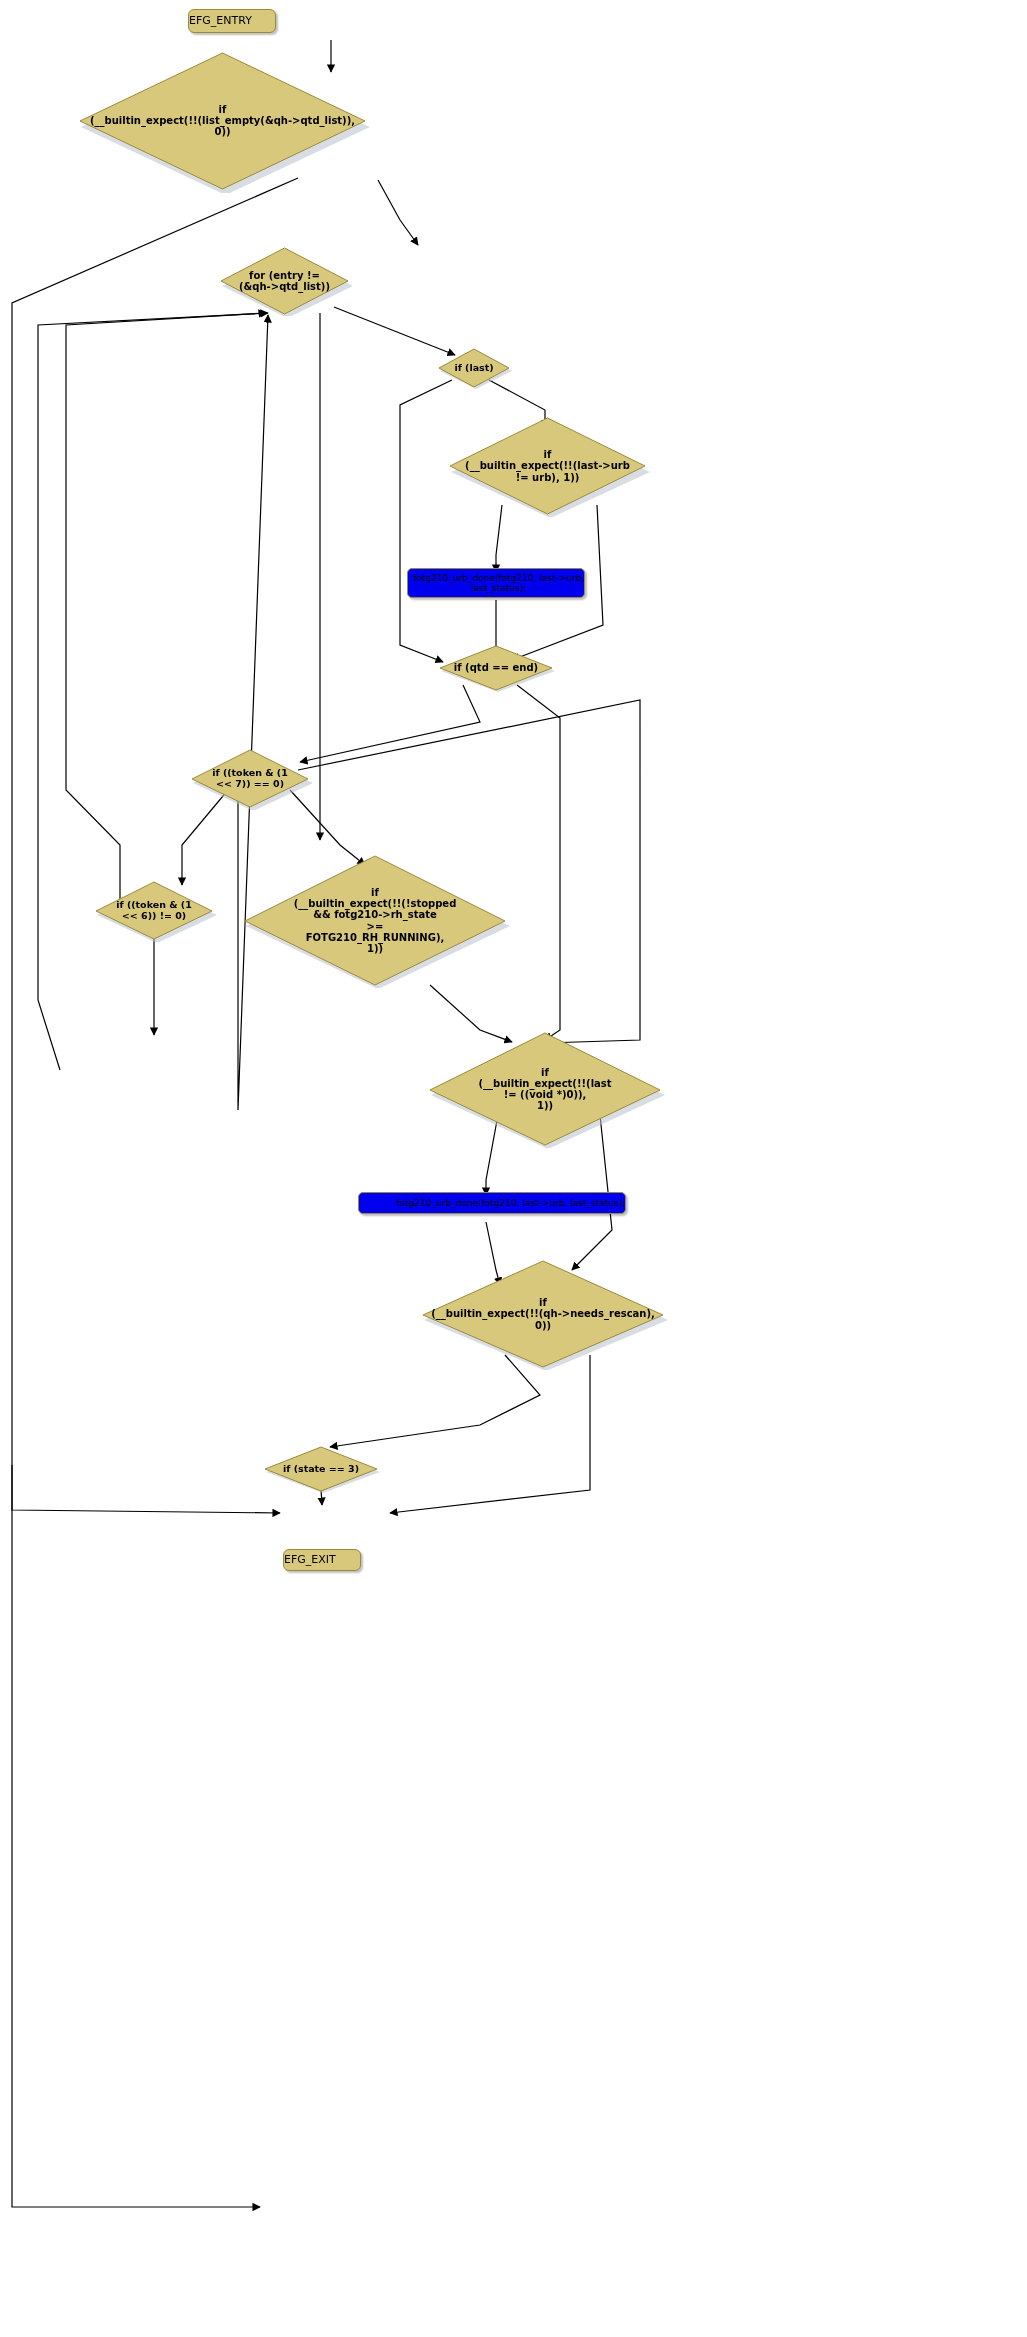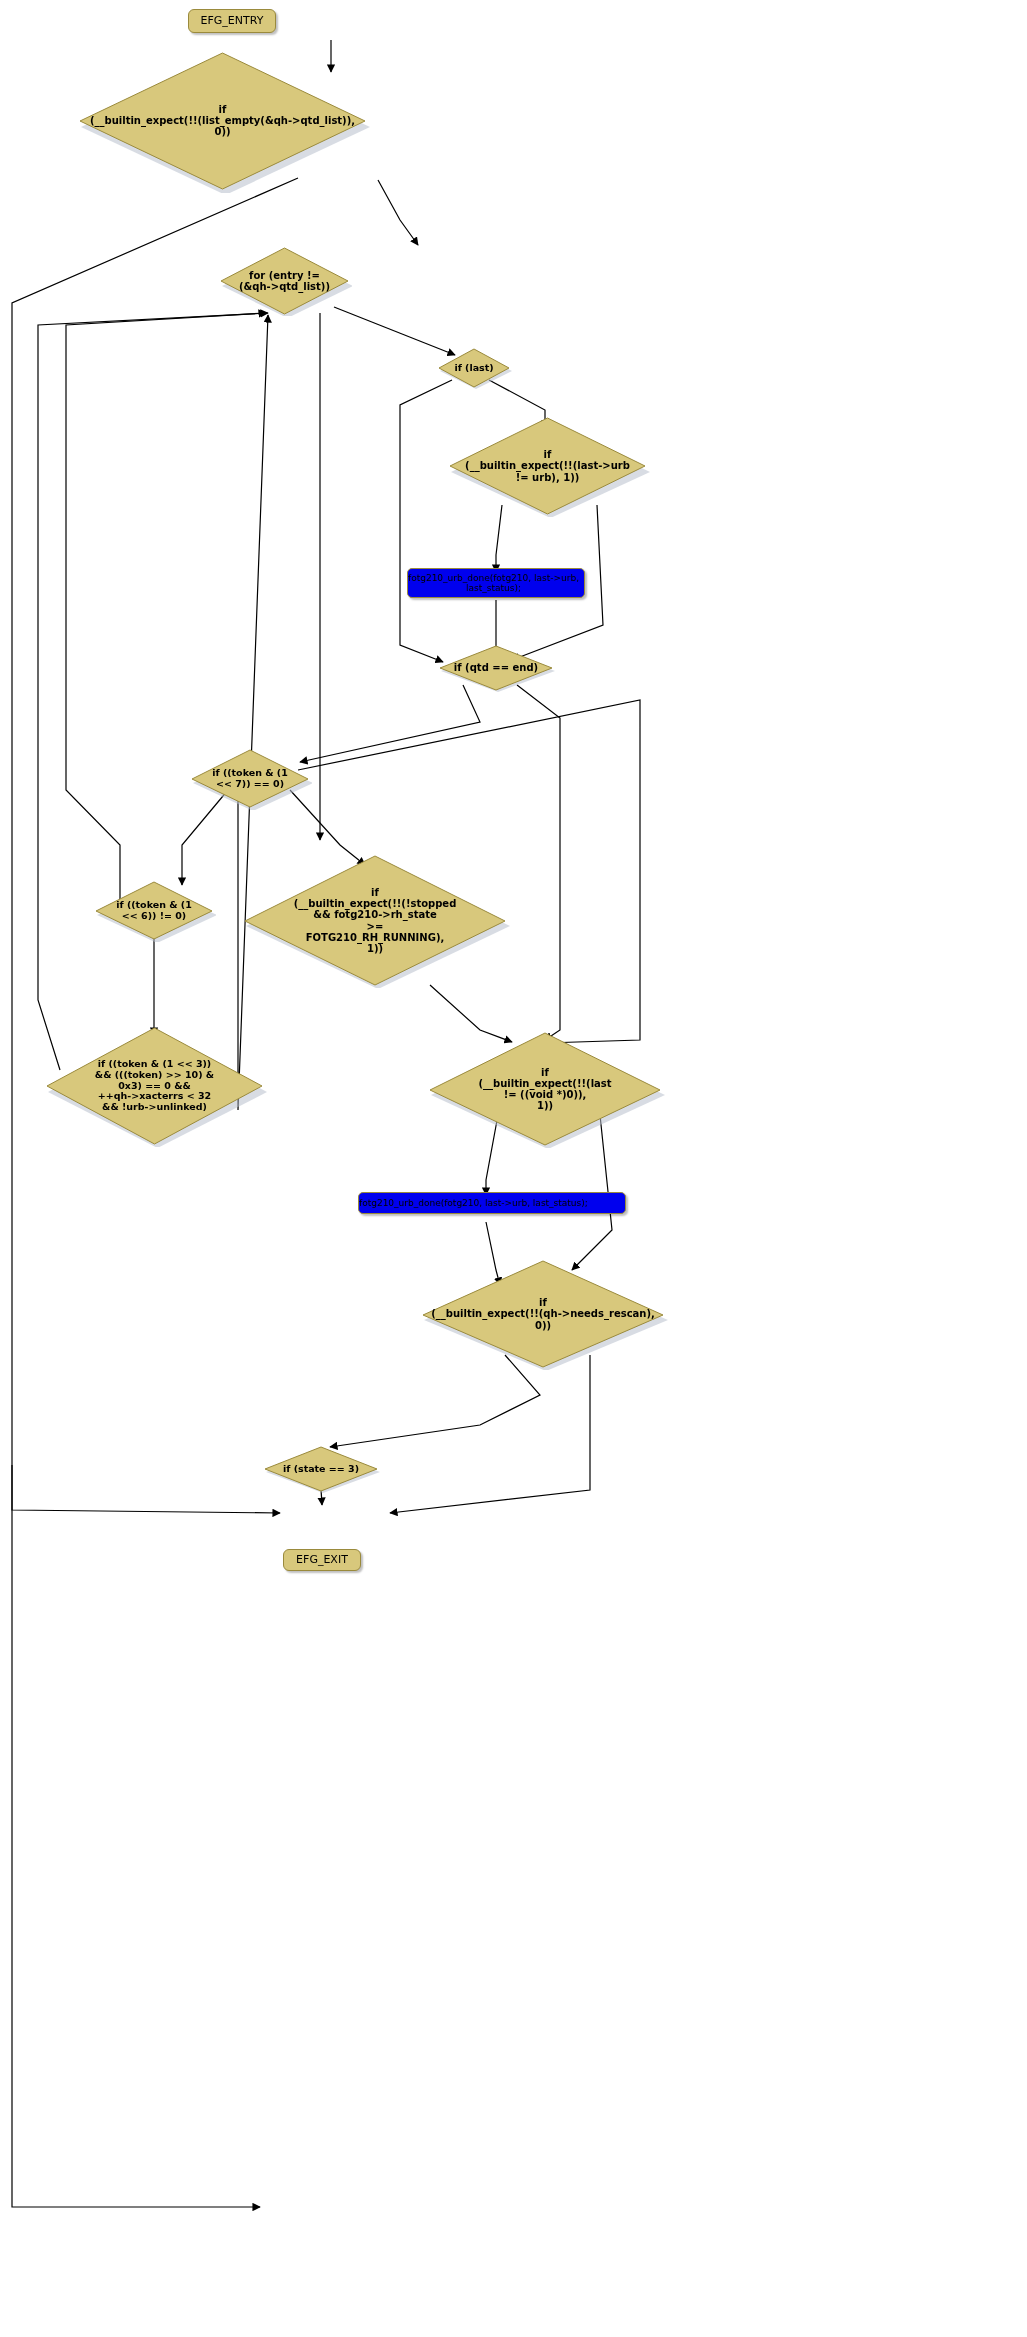--- a/index.html
+++ b/index.html
@@ -50,34 +50,34 @@
     color: #000000;
     line-height: 1.12;
     white-space: pre-line;
     text-align: center;
     padding: 0 4px;
   }
   
   .term {
     display: flex;
     align-items: center;
-    justify-content: center;
+    justify-content: flex-start;
     background: #d8c87c;
     border: 1px solid #9a8a3c;
     border-radius: 6px;
     color: #000000;
     box-shadow: 2px 2px 2px rgba(0,0,0,0.25);
     text-align: center;
     line-height: 1.1;
   }
   
   .stmt {
     display: flex;
     align-items: center;
-    justify-content: flex-start;
+    justify-content: flex-end;
     background: #0000ee;
     border: 1px solid #9a8a3c;
     border-radius: 5px;
     color: #000000;
     box-shadow: 2px 2px 2px rgba(0,0,0,0.25);
     text-align: center;
     line-height: 1.15;
     white-space: pre-line;
   }
 </style>
@@ -228,31 +228,20 @@
       <polygon points="135,3 265,68 135,132 5,68" fill="#d8c87c" stroke="#9a8a3c" stroke-width="1"></polygon>
     </svg>
     <span class="dlabel">if
 (__builtin_expect(!!(!stopped
 &amp;&amp; fotg210-&gt;rh_state
 &gt;=
 FOTG210_RH_RUNNING),
 1))</span>
   </div>
 
-  <div class="node diamond" style="left:42px; top:1025px; width:225px; height:122px; font-size:9.5px;">
-    <svg class="shape" viewBox="0 0 225 122" preserveAspectRatio="none">
-      <polygon points="112.5,6 222,64 112.5,120 3,64" fill="#b8bfcc" opacity="0.55" transform="translate(3,3)"></polygon>
-      <polygon points="112.5,3 220,61 112.5,119 5,61" fill="#d8c87c" stroke="#9a8a3c" stroke-width="1"></polygon>
-    </svg>
-    <span class="dlabel">if ((token &amp; (1 &lt;&lt; 3))
-&amp;&amp; (((token) &gt;&gt; 10) &amp;
-0x3) == 0 &amp;&amp;
-++qh-&gt;xacterrs &lt; 32
-&amp;&amp; !urb-&gt;unlinked)</span>
-  </div>
 
   <div class="node diamond" style="left:425px; top:1030px; width:240px; height:118px; font-size:10px;">
     <svg class="shape" viewBox="0 0 240 118" preserveAspectRatio="none">
       <polygon points="120,6 237,62 120,116 3,62" fill="#b8bfcc" opacity="0.55" transform="translate(3,3)"></polygon>
       <polygon points="120,3 235,60 120,115 5,60" fill="#d8c87c" stroke="#9a8a3c" stroke-width="1"></polygon>
     </svg>
     <span class="dlabel">if
 (__builtin_expect(!!(last
 != ((void *)0)),
 1))</span>

